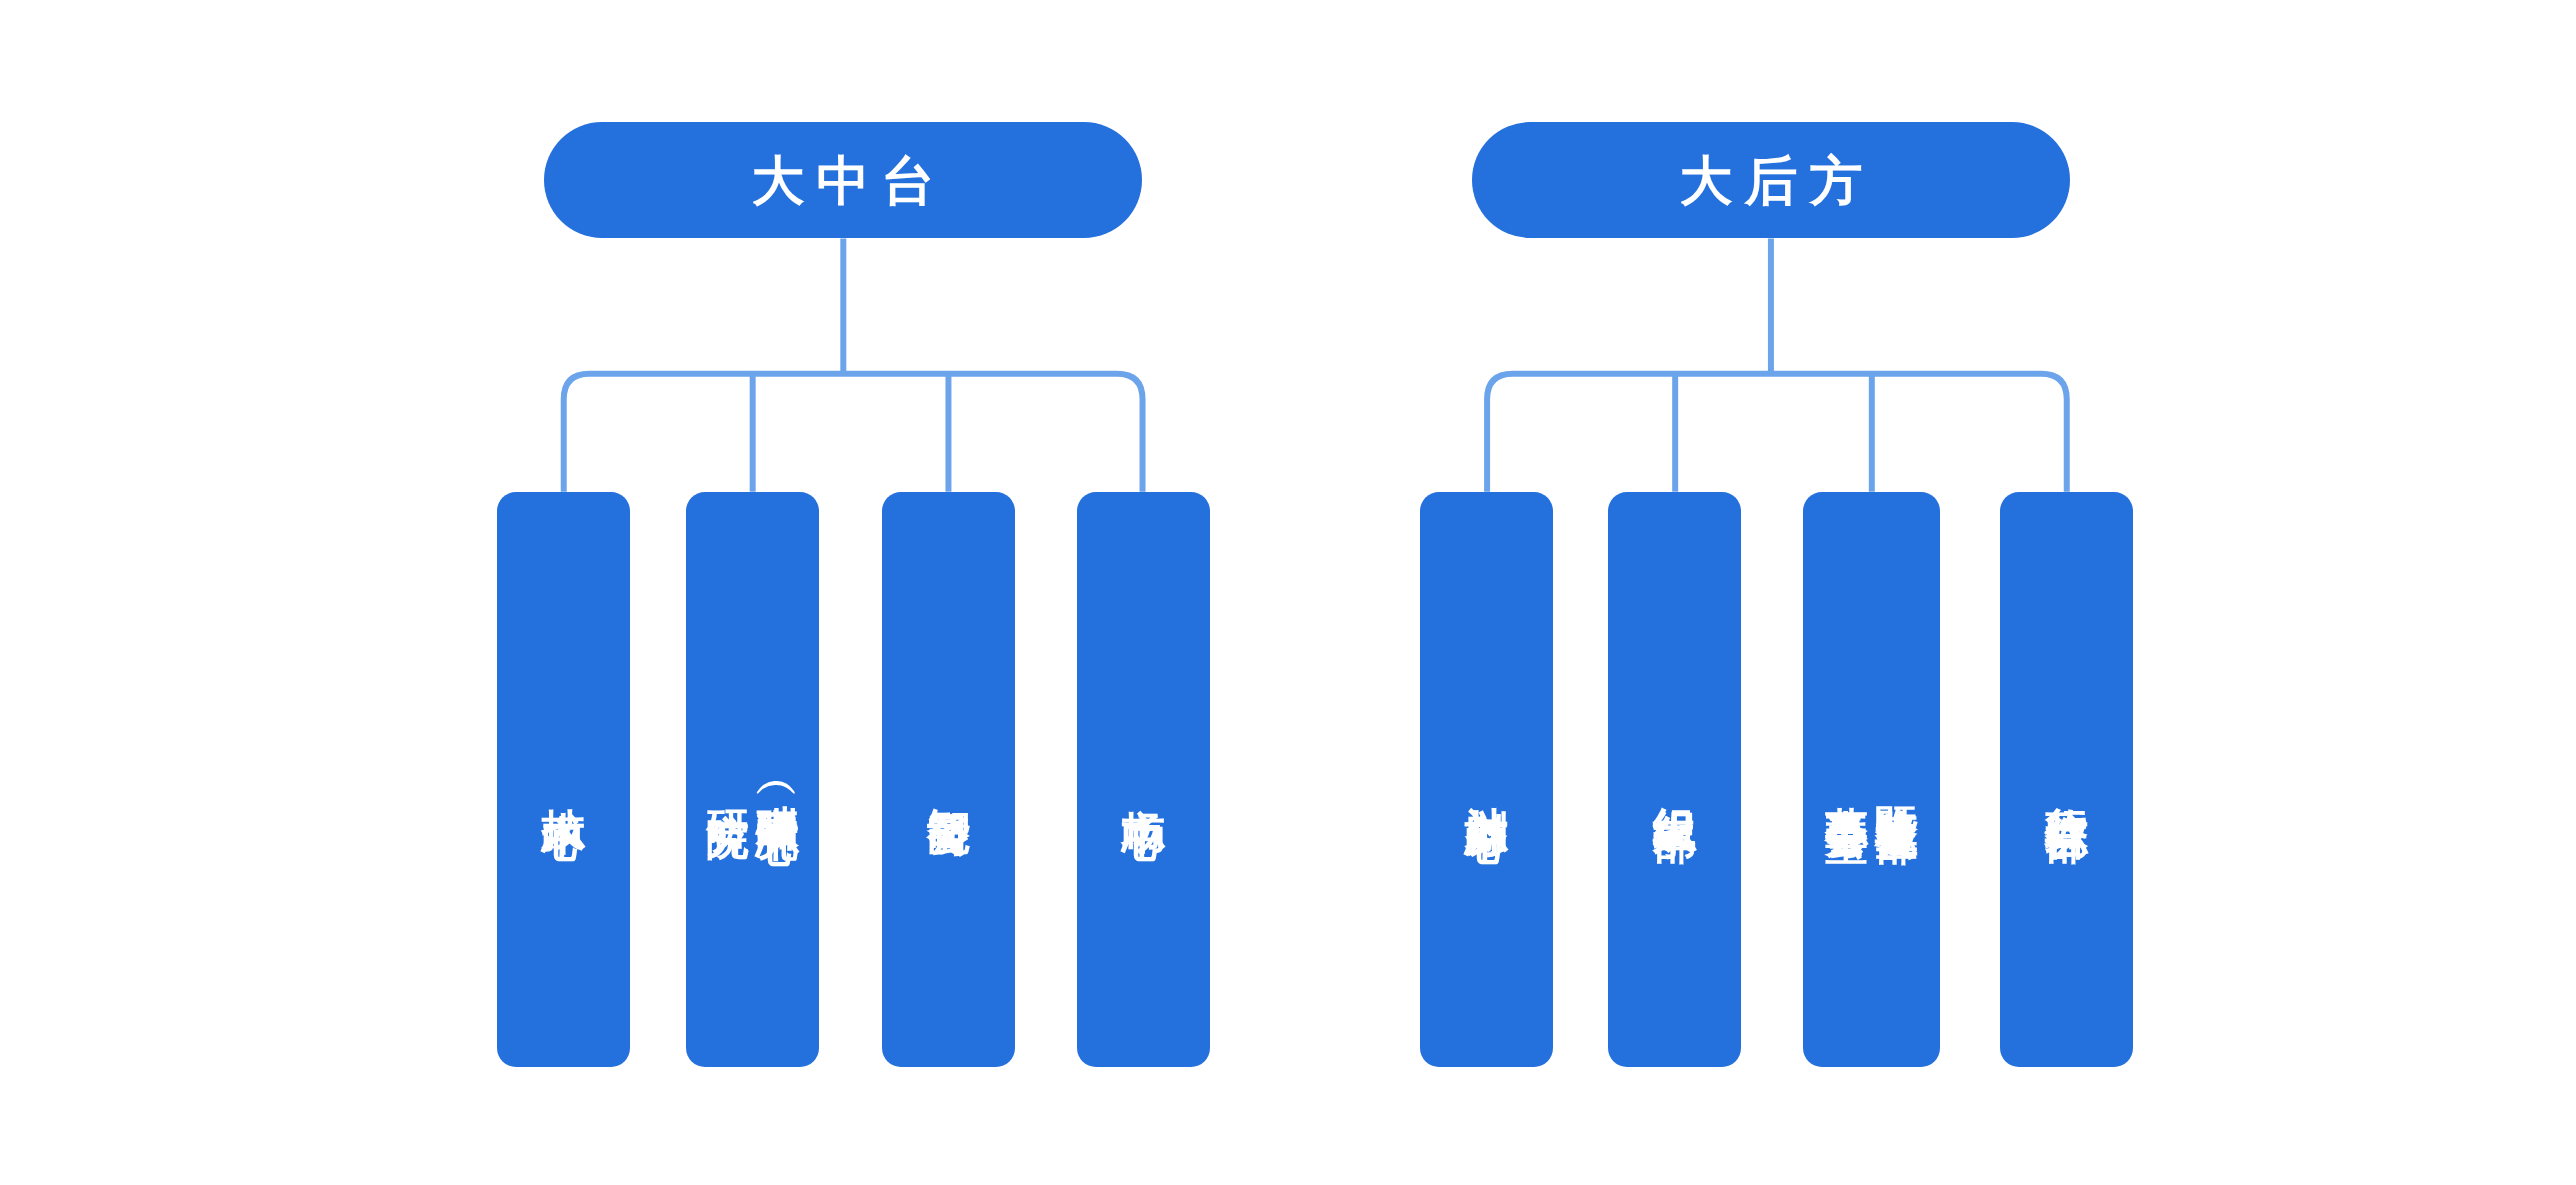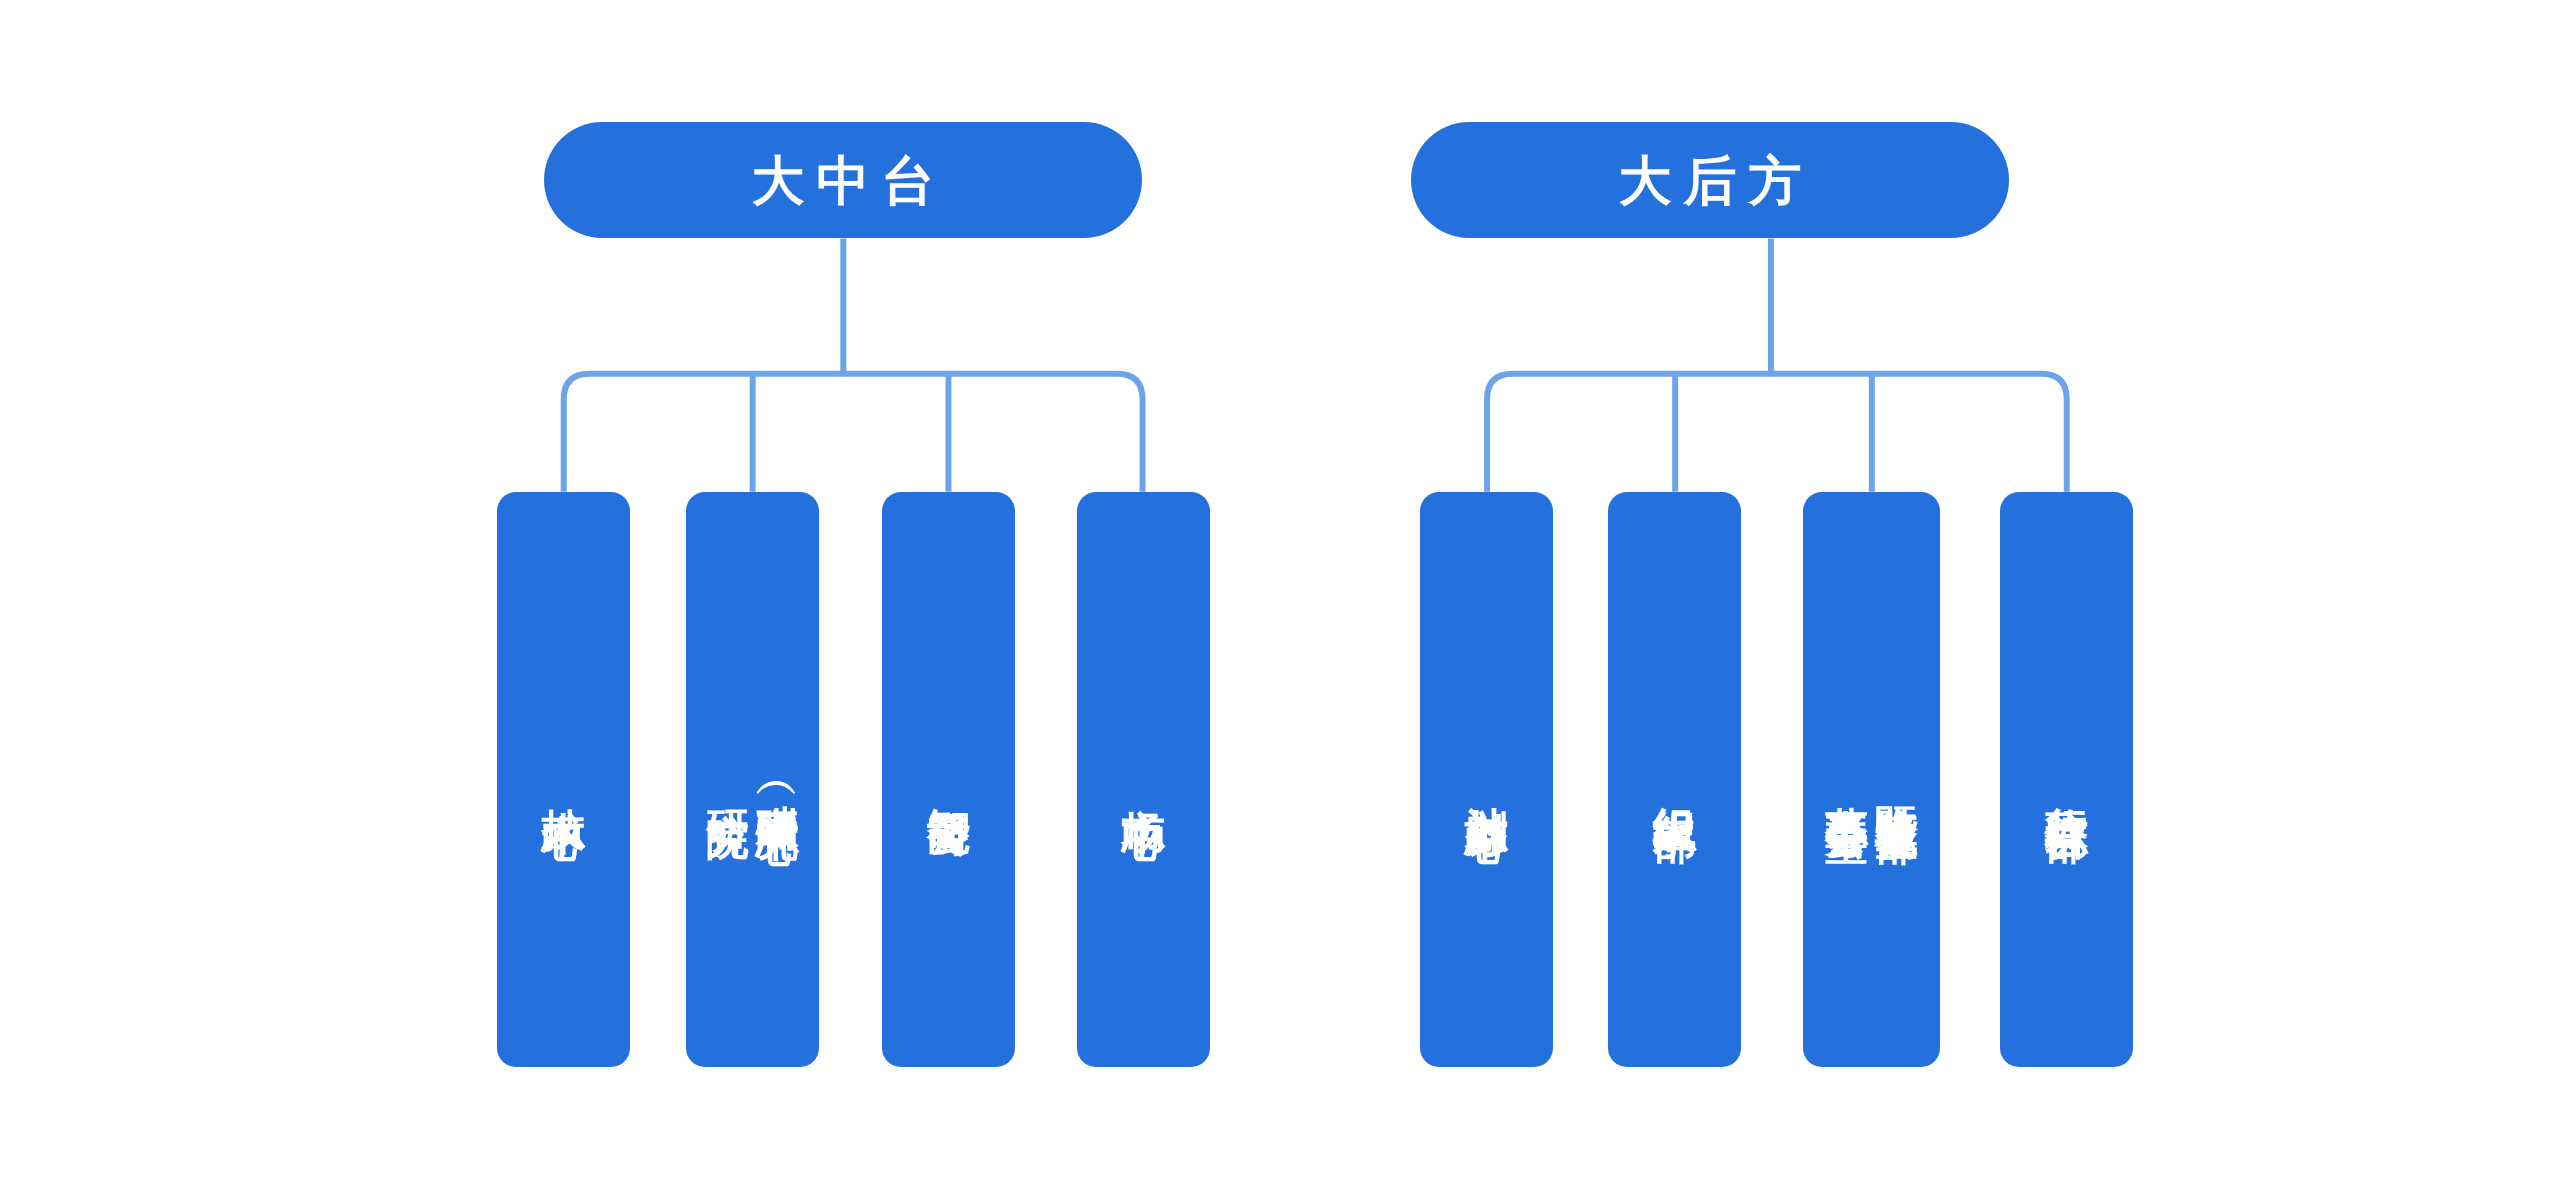--- a/index.html
+++ b/index.html
@@ -103,21 +103,21 @@
   </div>
 
   <div class="leaf" id="leaf-0-2" style="left: 874px; top: 492px; width: 133px; height: 575px; background: rgb(36, 112, 220); color: rgb(255, 255, 255);">
     <span class="vtext">智能公司</span>
   </div>
 
   <div class="leaf" id="leaf-0-3" style="left: 1069px; top: 492px; width: 133px; height: 575px; background: rgb(36, 112, 220); color: rgb(255, 255, 255);">
     <span class="vtext">市场中心</span>
   </div>
 
-  <div class="pill" id="pill-1" style="left: 1403px; top: 122px; width: 598px; height: 116px; background: rgb(36, 112, 220); color: rgb(255, 255, 255);">
+  <div class="pill" id="pill-1" style="left: 1464px; top: 122px; width: 598px; height: 116px; background: rgb(36, 112, 220); color: rgb(255, 255, 255);">
     <span>大后方</span>
   </div>
 
   <div class="leaf" id="leaf-1-0" style="left: 1412px; top: 492px; width: 133px; height: 575px; background: rgb(36, 112, 220); color: rgb(255, 255, 255);">
     <span class="vtext">计划财务中心</span>
   </div>
 
   <div class="leaf" id="leaf-1-1" style="left: 1600px; top: 492px; width: 133px; height: 575px; background: rgb(36, 112, 220); color: rgb(255, 255, 255);">
     <span class="vtext">组织人事部</span>
   </div>

